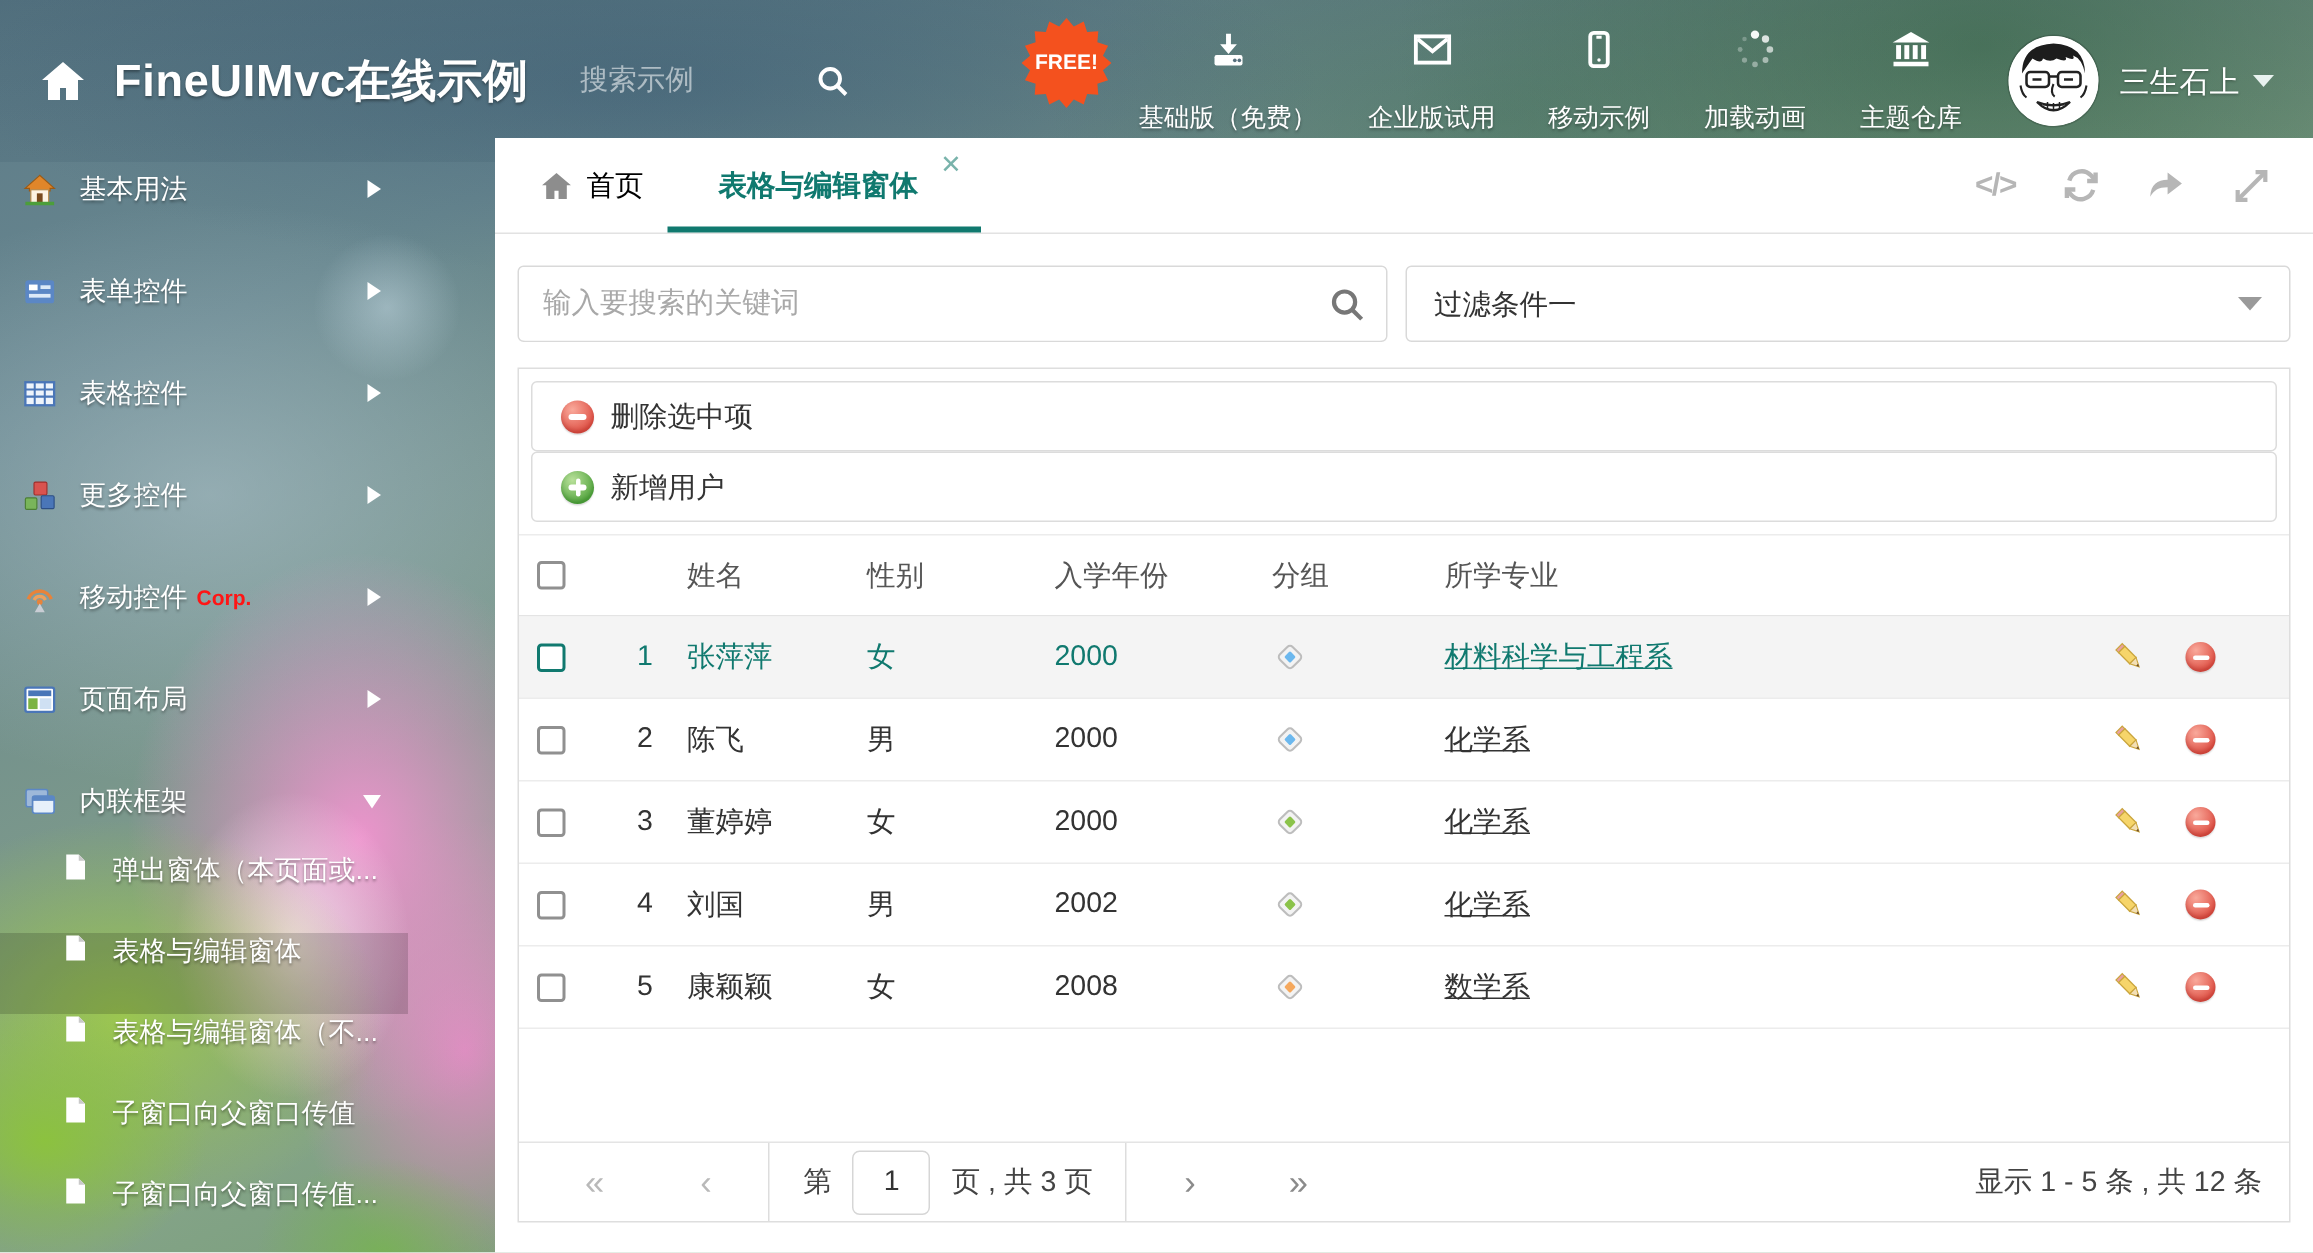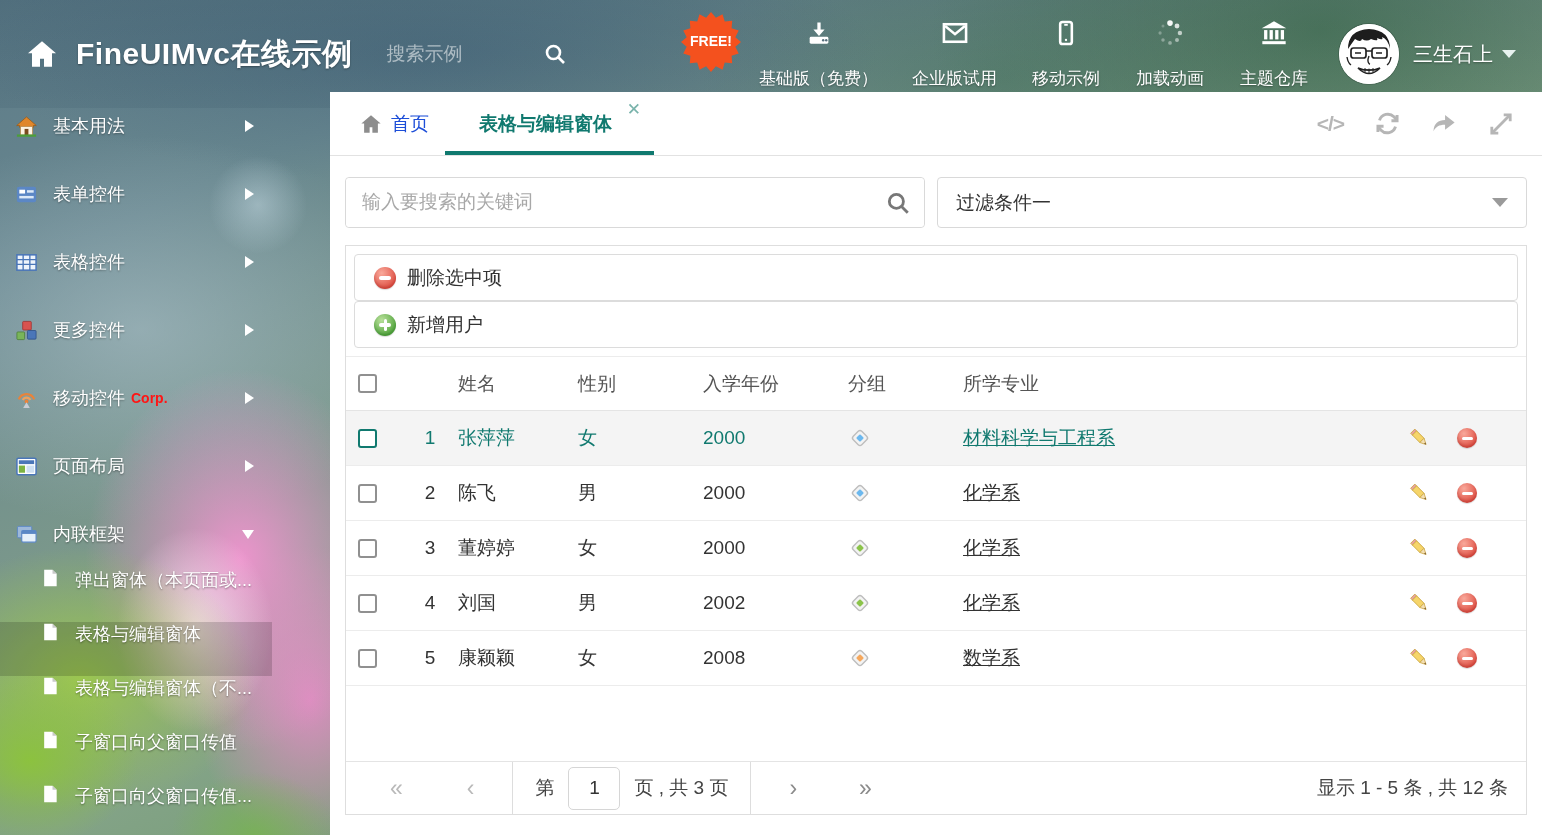--- a/index.html
+++ b/index.html
@@ -69,21 +69,21 @@
   .arrow-d { margin-left:auto; width:0; height:0; border-top:9px solid #fff; border-left:6px solid transparent; border-right:6px solid transparent; }
   .side-sub { height:54px; display:flex; padding-left:40px; cursor:pointer; font-size:18px; }
   .side-sub .s-icon { width:20px; display:flex; flex:none; }
   .side-sub .s-label { margin-left:15px; white-space:nowrap; overflow:hidden; text-overflow:ellipsis; max-width:240px; }
   .side-sub.selected { background:rgba(0,0,0,.16); }
 
   
   main { position:absolute; top:92px; left:330px; right:0; bottom:0; background:#fff; }
 
   .tabbar { height:64px; border-bottom:1px solid #e2e2e2; display:flex; align-items:stretch; padding:0 14px; }
-  .tab { display:flex; align-items:center; gap:9px; padding:0 16px; font-size:19px; color:#1d4ed8; cursor:pointer; position:relative; }
+  .tab { display:flex; align-items:center; gap:9px; padding:0 16px; font-size:19px; color:#000000; cursor:pointer; position:relative; }
   .tab.active { padding:0 42px 0 34px; color:#10796f; font-weight:bold; }
   .tab.active::after { content:""; position:absolute; left:0; right:0; bottom:0; height:4px; background:#10796f; }
   .tab .close-x { position:absolute; top:9px; right:13px; font-size:17px; font-weight:bold; color:#79b3ab; line-height:1; cursor:pointer; }
   .tab-tools { margin-left:auto; display:flex; align-items:center; gap:30px; padding-right:14px; }
   .tool-ic { color:#b6b6b6; display:flex; cursor:pointer; }
   .code-ic { font-size:21px; font-weight:bold; color:#b6b6b6; letter-spacing:-1px; cursor:pointer; }
 
   .content { padding:21px 15px 0 15px; height:calc(100% - 64px); position:relative; }
   .filter-row { display:flex; gap:12px; }
   .search-box { position:relative; width:580px; height:51px; border:1px solid #d9d9d9; border-radius:4px; background:#fff; }

